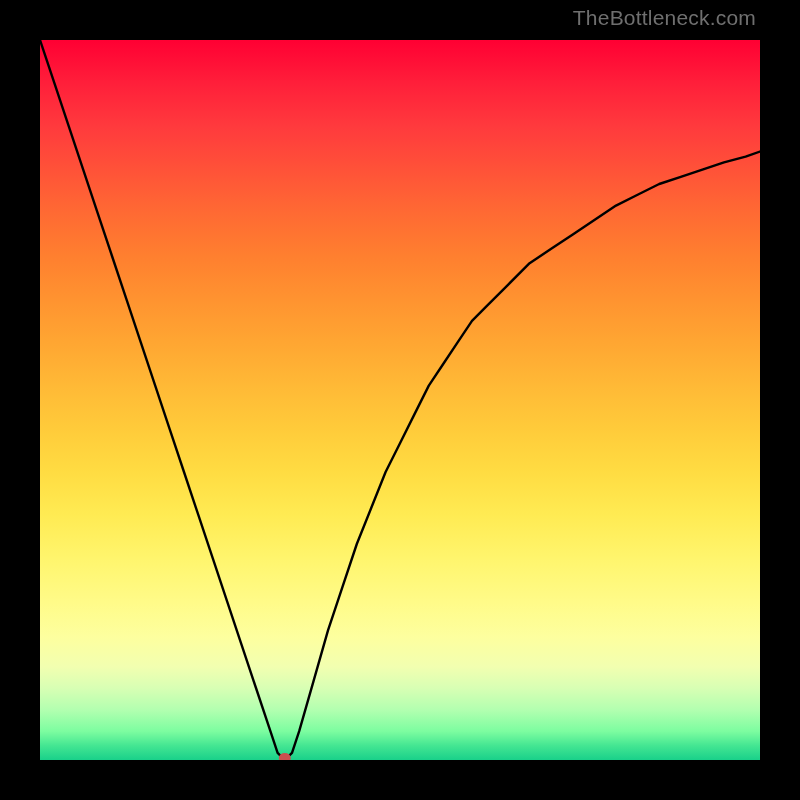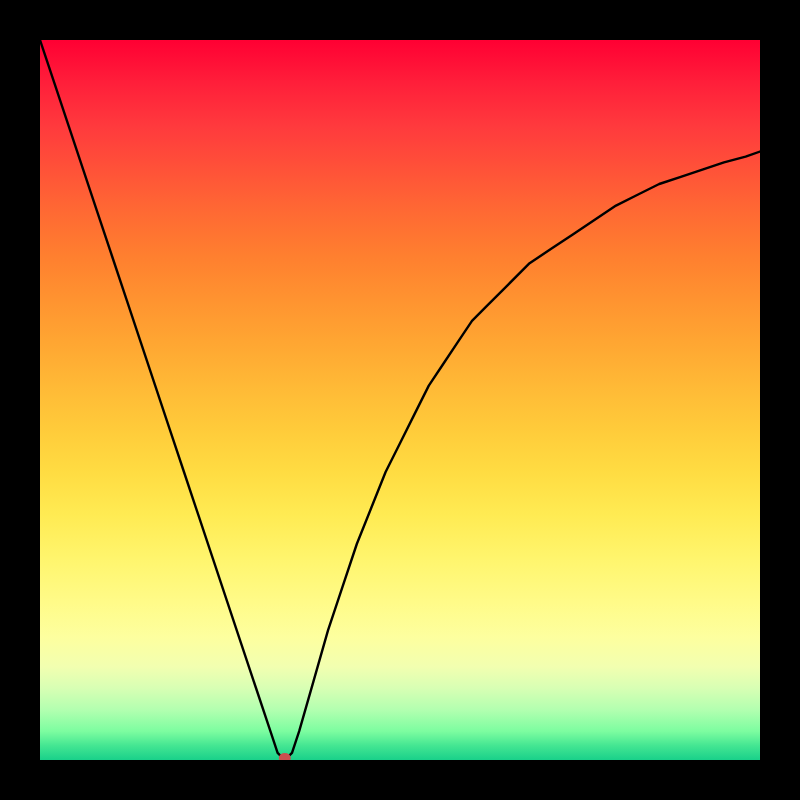--- a/index.html
+++ b/index.html
@@ -62,20 +62,21 @@
     left: 0;
     top: 0;
     width: 720px;
     height: 720px;
   }
 </style>
 </head>
 <body>
 
 <div class="frame">
+  <div class="watermark">TheBottleneck.com</div>
 
   <div class="plot-area">
     <svg class="curve" viewBox="0 0 720 720" preserveAspectRatio="none">
       <path id="curve-path" fill="none" stroke="#000000" stroke-width="2.4" stroke-linejoin="round" stroke-linecap="round" d="M0.00 0.00 L14.40 43.20 L28.80 86.40 L43.20 129.60 L57.60 172.80 L72.00 216.00 L86.40 259.20 L100.80 302.40 L115.20 345.60 L129.60 388.80 L144.00 432.00 L158.40 475.20 L172.80 518.40 L187.20 561.60 L201.60 604.80 L216.00 648.00 L230.40 691.20 L237.60 712.80 L244.80 720.00 L252.00 712.80 L259.20 691.20 L273.60 640.80 L288.00 590.40 L302.40 547.20 L316.80 504.00 L331.20 468.00 L345.60 432.00 L360.00 403.20 L374.40 374.40 L388.80 345.60 L403.20 324.00 L417.60 302.40 L432.00 280.80 L446.40 266.40 L468.00 244.80 L489.60 223.20 L511.20 208.80 L532.80 194.40 L554.40 180.00 L576.00 165.60 L597.60 154.80 L619.20 144.00 L640.80 136.80 L662.40 129.60 L684.00 122.40 L705.60 116.64 L720.00 111.60"></path>
       <ellipse id="marker-dot" rx="6" ry="5" cx="244.80" cy="718.00" fill="#cc4f4f"></ellipse>
     </svg>
   </div>
 </div>
 
 </body></html>

